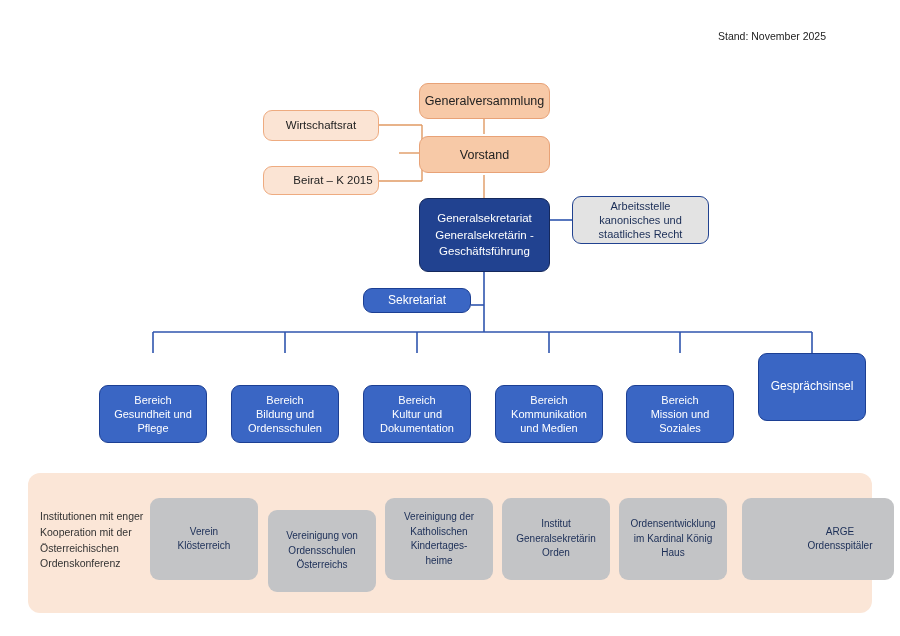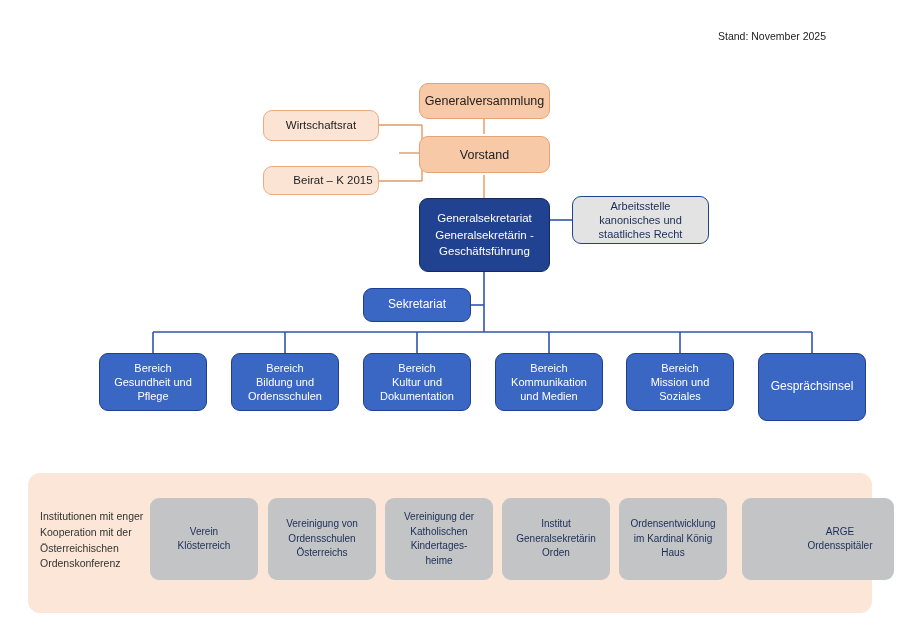--- a/index.html
+++ b/index.html
@@ -67,20 +67,21 @@
     font-size: 11.5px;
   }
   .node--navy .line { margin: 1px 0; }
 
   
   .node--blue {
     background: #3a66c4;
     border: 1px solid #1c3f93;
     color: #ffffff;
     font-size: 11px;
+    margin-top: 32px;
   }
   .node--blue-wide {
     background: #3a66c4;
     border: 1px solid #1c3f93;
     color: #ffffff;
     font-size: 12px;
   }
 
   
   .node--grey-outline {
@@ -199,21 +200,21 @@
     <span class="line">Generalsekretärin -</span>
     <span class="line">Geschäftsführung</span>
   </div>
 
   <div class="node node--grey-outline" style="left:572px; top:196px; width:137px; height:48px;">
     <span class="line">Arbeitsstelle</span>
     <span class="line">kanonisches und</span>
     <span class="line">staatliches Recht</span>
   </div>
 
-  <div class="node node--blue-wide" style="left:363px; top:288px; width:108px; height:34px;">
+  <div class="node node--blue-wide" style="left:363px; top:288px; width:108px; height:25px;">
     <span class="line">Sekretariat</span>
   </div>
 
   <div class="node node--blue" style="left:99px; top:353px; width:108px; height:58px;">
     <span class="line">Bereich</span>
     <span class="line">Gesundheit und</span>
     <span class="line">Pflege</span>
   </div>
 
   <div class="node node--blue" style="left:231px; top:353px; width:108px; height:58px;">
@@ -251,21 +252,21 @@
       <span class="line">Kooperation mit der</span>
       <span class="line">Österreichischen</span>
       <span class="line">Ordenskonferenz</span>
     </div>
 
     <div class="coop-box" style="left:122px;">
       <span class="line">Verein</span>
       <span class="line">Klösterreich</span>
     </div>
 
-    <div class="coop-box" style="left:240px;">
+    <div class="coop-box" style="left:240px;margin-top:12px;">
       <span class="line">Vereinigung von</span>
       <span class="line">Ordensschulen</span>
       <span class="line">Österreichs</span>
     </div>
 
     <div class="coop-box" style="left:357px;">
       <span class="line">Vereinigung der</span>
       <span class="line">Katholischen</span>
       <span class="line">Kindertages-</span>
       <span class="line">heime</span>

